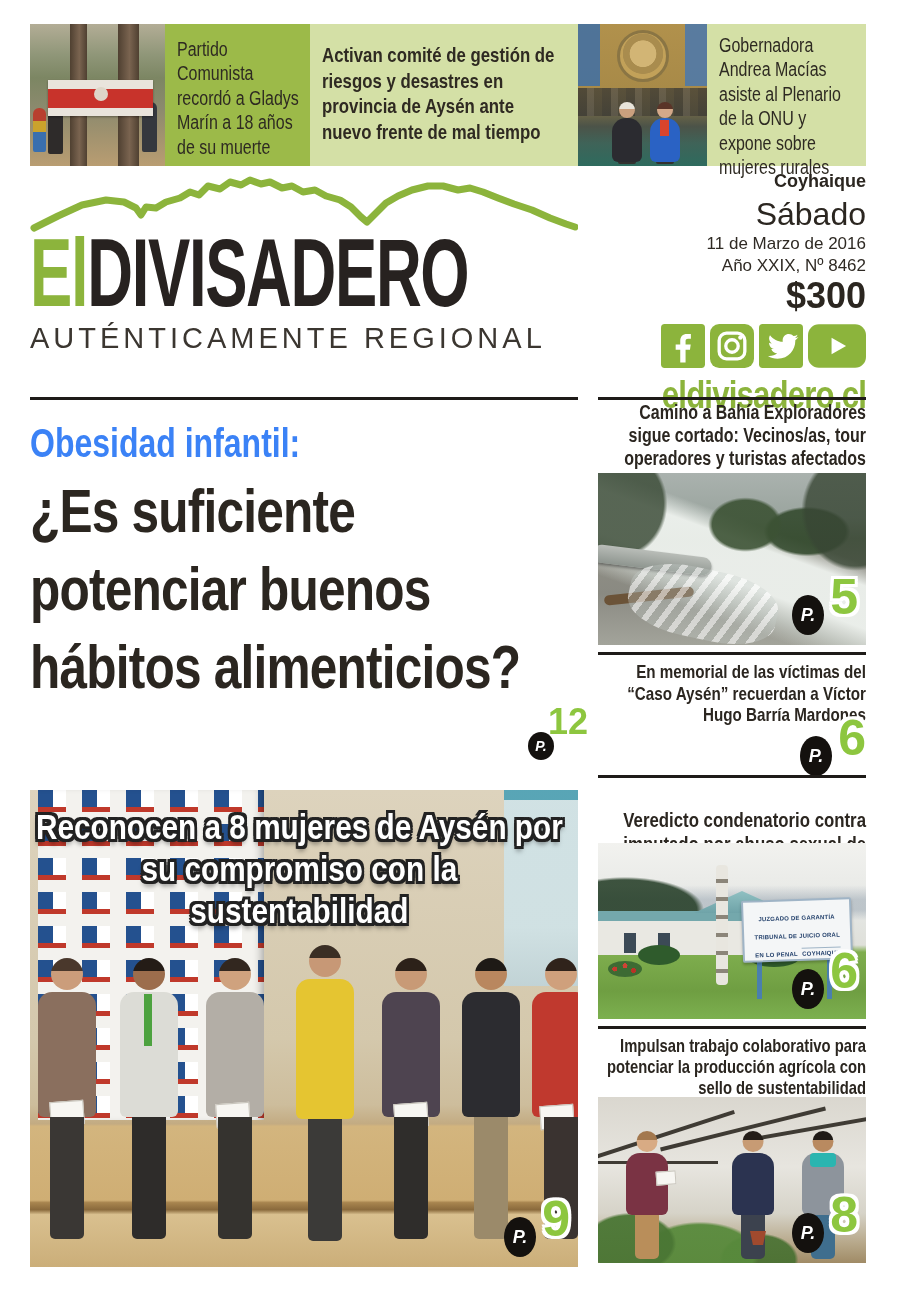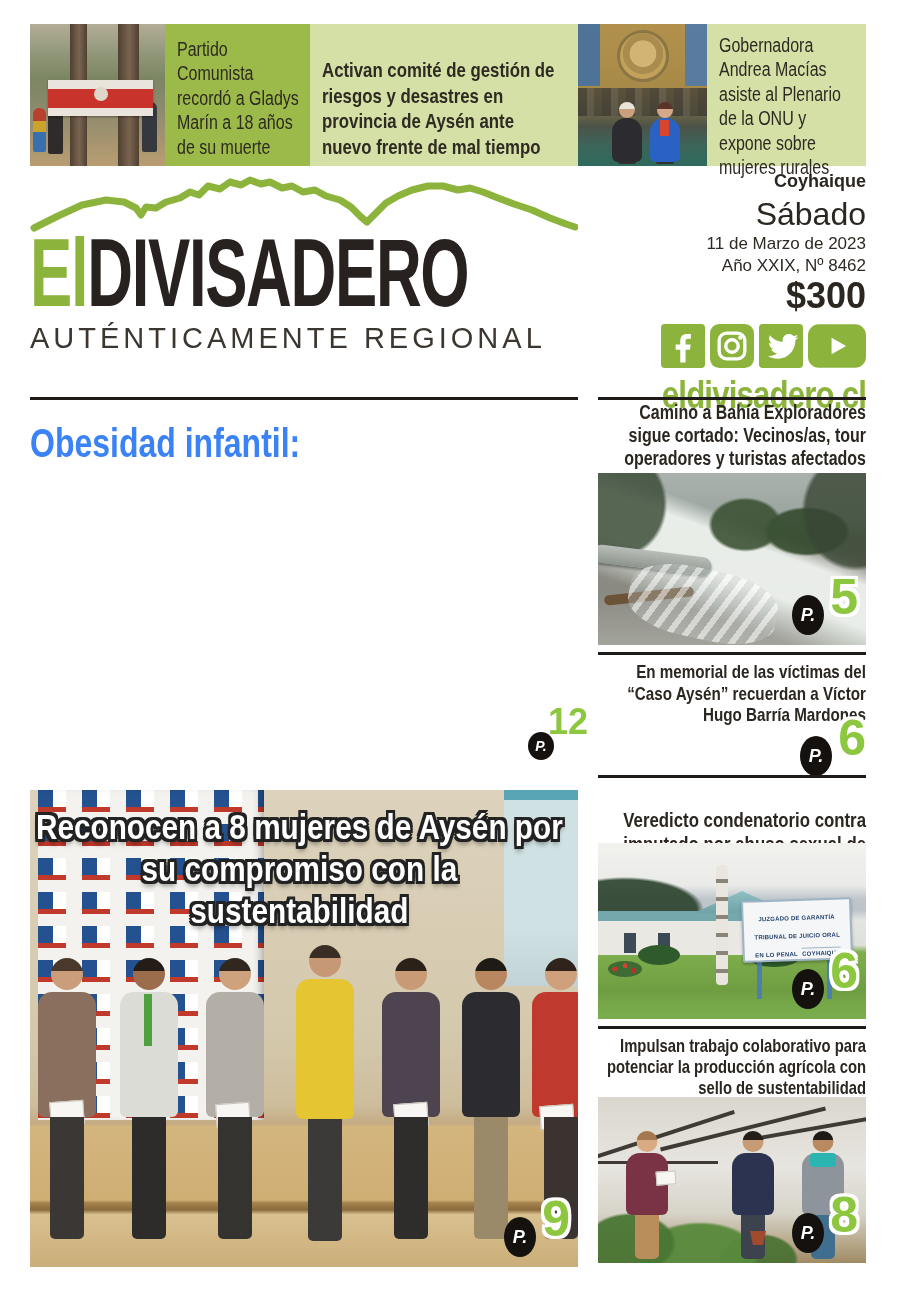--- a/index.html
+++ b/index.html
@@ -11,21 +11,21 @@
   
   .cond  { transform:scaleX(.8);  transform-origin:left top;   width:125%; display:block; }
   .cond-r{ transform:scaleX(.8);  transform-origin:right top;  width:125%; margin-left:-25%; display:block; }
   .cond-c{ transform:scaleX(.85); transform-origin:center top; width:117.6%; margin-left:-8.8%; display:block; }
 
   
   .top-strip { left:30px; top:24px; width:836px; height:142px; display:flex; }
   .tz-photo { position:relative; overflow:hidden; flex:none; }
   .tz-text  { flex:none; padding:13px 11px 0 12px; line-height:1.22; }
   .tz1t { width:145px; background:#9cba49; font-size:20px; color:#2e2a22; }
-  .tz2t { width:268px; background:#d4e0a6; font-size:21px; font-weight:bold; color:#2f2a22; padding-top:33px; }
+  .tz2t { width:268px; background:#d4e0a6; font-size:21px; font-weight:bold; color:#2f2a22; padding-top:18px; }
   .tz3t { width:159px; background:#d4e0a6; font-size:20px; color:#2e2a22; padding-top:9px; }
 
   
   .tz1p { width:135px; background:linear-gradient(180deg,#b3ad96 0%,#8f9678 22%,#7c8663 38%,#8c8a6e 60%,#a5946f 82%,#b99d72 100%); }
   .tz1p .trunk { position:absolute; top:0; bottom:0; background:linear-gradient(90deg,#4f4031,#7a6450 55%,#4f4031); }
   .tz1p .banner { position:absolute; left:18px; right:12px; top:56px; height:36px;
       background:linear-gradient(180deg,#e9e4dc 0 26%, #c8332b 26% 78%, #e9e4dc 78%);
       box-shadow:0 1px 2px rgba(0,0,0,.35); }
   .tz1p .banner i { position:absolute; left:44%; top:20%; width:14px; height:14px; border-radius:50%; background:#ded6c8; }
   .fig { position:absolute; border-radius:6px 6px 2px 2px; }
@@ -222,21 +222,21 @@
   <svg class="ridge" width="548" height="58" viewBox="0 0 548 58">
     <polyline points="4,54 28,42 52,31 76,26 94,28 106,34 111,41 116,33 126,34 136,28 150,24 160,18 169,21 178,12 190,15 200,8 211,11 220,6 231,10 240,8 252,14 262,12 273,18 285,16 296,22 310,26 321,33 331,43 337,48 345,40 356,29 368,22 382,16 398,12 413,12 428,16 440,14 453,18 468,24 484,30 502,36 520,44 536,50 545,53" fill="none" stroke="#8cb43c" stroke-width="7" stroke-linecap="round" stroke-linejoin="round"></polyline>
   </svg>
   <div class="logo"><span class="el">El</span><span class="main">DIVISADERO</span></div>
   <div class="tagline">AUTÉNTICAMENTE REGIONAL</div>
 </div>
 
 <div class="abs mast-right">
   <div class="m-city">Coyhaique</div>
   <div class="m-day">Sábado</div>
-  <div class="m-date">11 de Marzo de 2023</div>
+  <div class="m-date">11 de Marzo de 2016</div>
   <div class="m-ed">Año XXIX, Nº 8462</div>
   <div class="m-price">$300</div>
   <div class="social">
     <svg width="44" height="44" viewBox="0 0 24 24">
       <rect width="24" height="24" rx="2" fill="#8cb43c"></rect>
       <path fill="#fff" d="M13.4 21v-7h2.4l.4-2.8h-2.8V9.4c0-.8.2-1.4 1.4-1.4h1.5V5.5c-.3 0-1.2-.1-2.2-.1-2.2 0-3.6 1.3-3.6 3.8v2H8v2.8h2.5v7h2.9z"></path>
     </svg>
     <svg width="44" height="44" viewBox="0 0 24 24">
       <rect width="24" height="24" rx="5" fill="#8cb43c"></rect>
       <rect x="5" y="5" width="14" height="14" rx="4" fill="none" stroke="#fff" stroke-width="1.8"></rect>
@@ -255,20 +255,23 @@
   <div class="site">eldivisadero.cl</div>
 </div>
 
 <div class="abs rule" style="left:30px;top:397px;width:548px;"></div>
 <div class="abs rule" style="left:598px;top:397px;width:268px;"></div>
 
 <div class="abs lead">
   <div class="lead-kicker">
       <span class="cond">Obesidad infantil:</span>
     </div>
+  <div class="lead-head">
+      <span class="cond">¿Es suficiente potenciar buenos hábitos alimenticios?</span>
+    </div>
 </div>
 <div class="pbadge small" style="left:528px;top:706px;">
   <span class="pb-num">12</span>
   <span class="pb-circle">
       <i>P.</i>
     </span>
 </div>
 
 <div class="abs main-photo mp">
   <div class="backdrop"></div>

